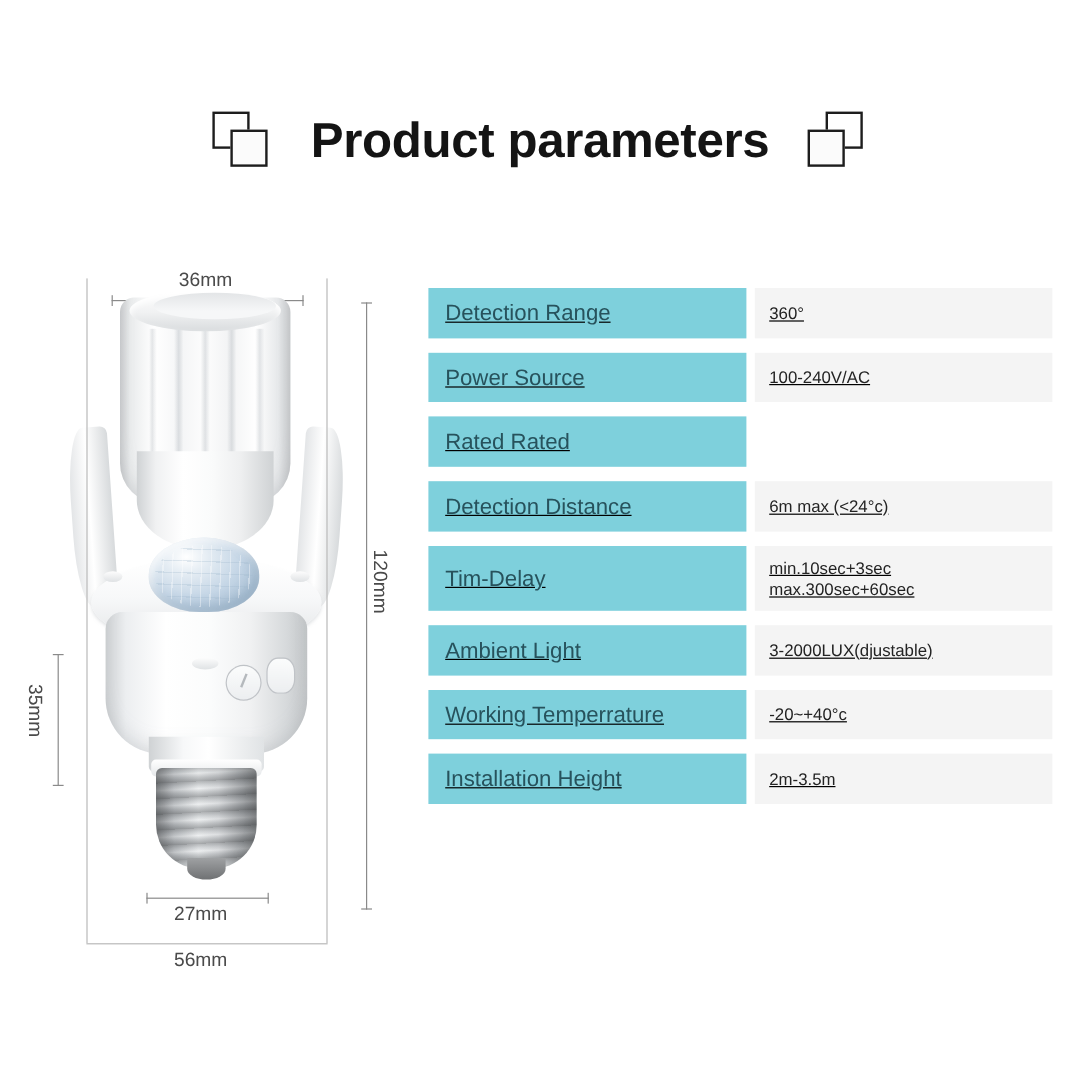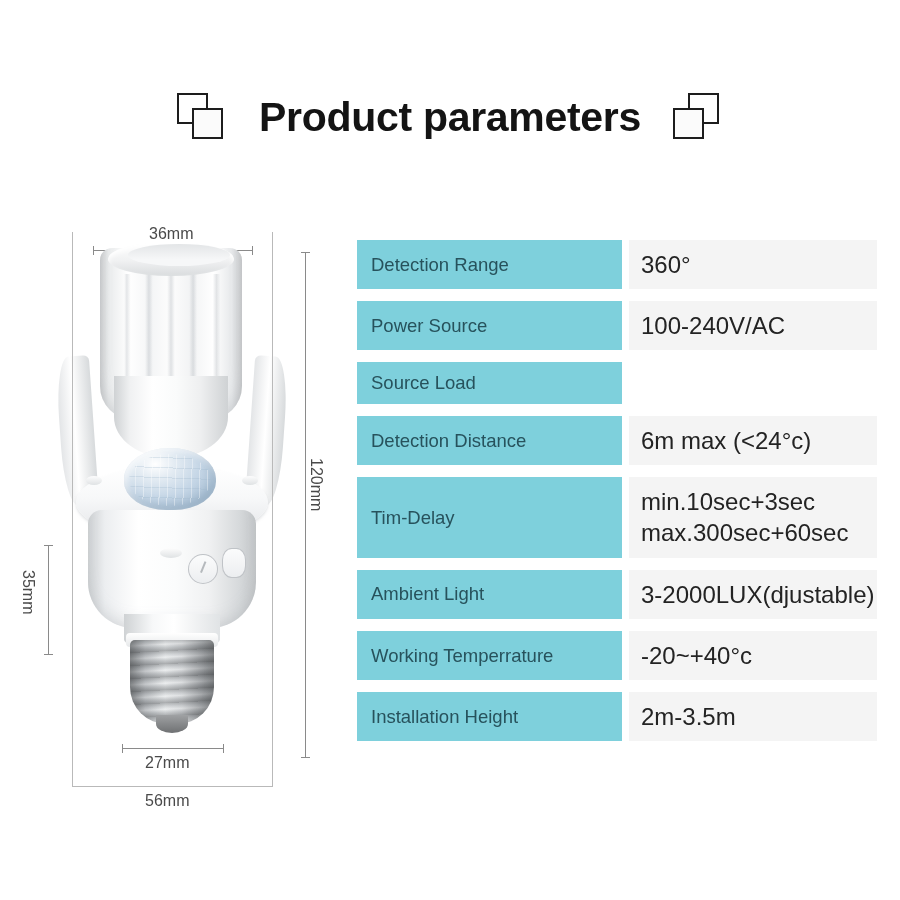--- a/index.html
+++ b/index.html
@@ -343,20 +343,21 @@
     border-radius: 4px;
     background: linear-gradient(180deg,#ffffff,#e6e8ea);
   }
 
   
   .spec-table {
     position: absolute;
     left: 357px;
     top: 240px;
     width: 520px;
+    text-decoration: underline;
   }
   .spec-row {
     display: flex;
     align-items: stretch;
     margin-bottom: 12px;
   }
   .spec-label {
     flex: 0 0 265px;
     background: #7ed0dc;
     color: #27525c;
@@ -364,21 +365,21 @@
     padding: 9px 0 9px 14px;
     display: flex;
     align-items: center;
     line-height: 1.28;
   }
   .spec-value {
     flex: 1 1 auto;
     margin-left: 7px;
     background: #f4f4f4;
     color: #232323;
-    font-size: 24px;
+    font-size: 14px;
     padding: 9px 0 9px 12px;
     display: flex;
     flex-direction: column;
     justify-content: center;
     line-height: 1.30;
   }
   .spec-value .vline { display: block; white-space: nowrap; }
 </style>
 </head>
 <body>
@@ -469,21 +470,21 @@
 
     <div class="spec-row">
       <div class="spec-label">Power Source</div>
       <div class="spec-value">
         <span class="vline">100-240V/AC</span>
       </div>
     </div>
 
 
     <div class="spec-row">
-      <div class="spec-label">Source Load</div>
+      <div class="spec-label">Rated Rated</div>
     </div>
 
     <div class="spec-row">
       <div class="spec-label">Detection Distance</div>
       <div class="spec-value">
         <span class="vline">6m max (&lt;24°c)</span>
       </div>
     </div>
 
     <div class="spec-row">

